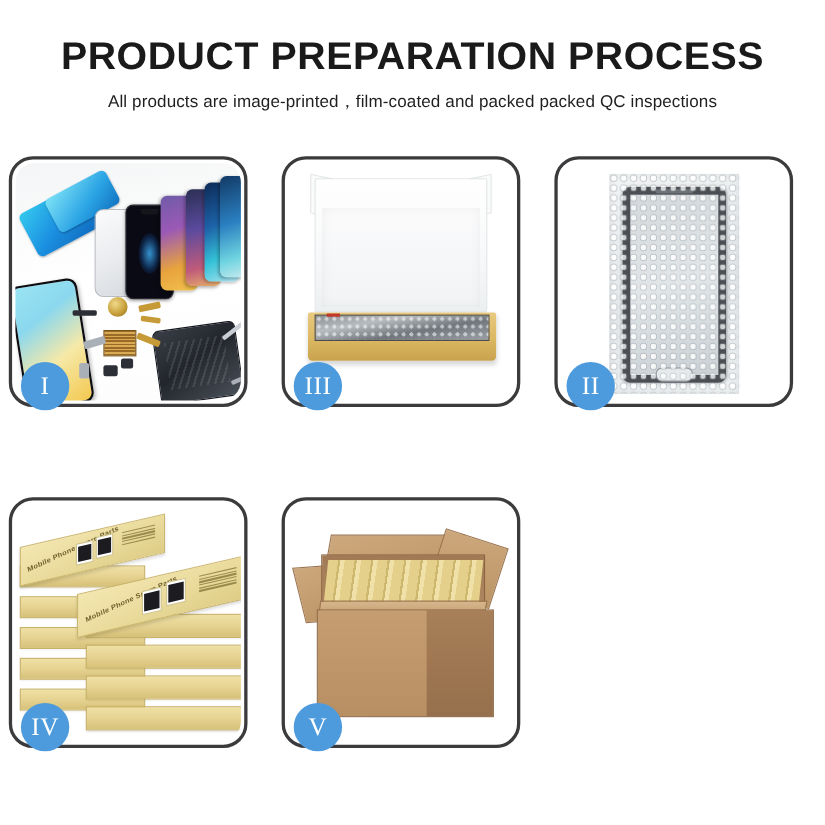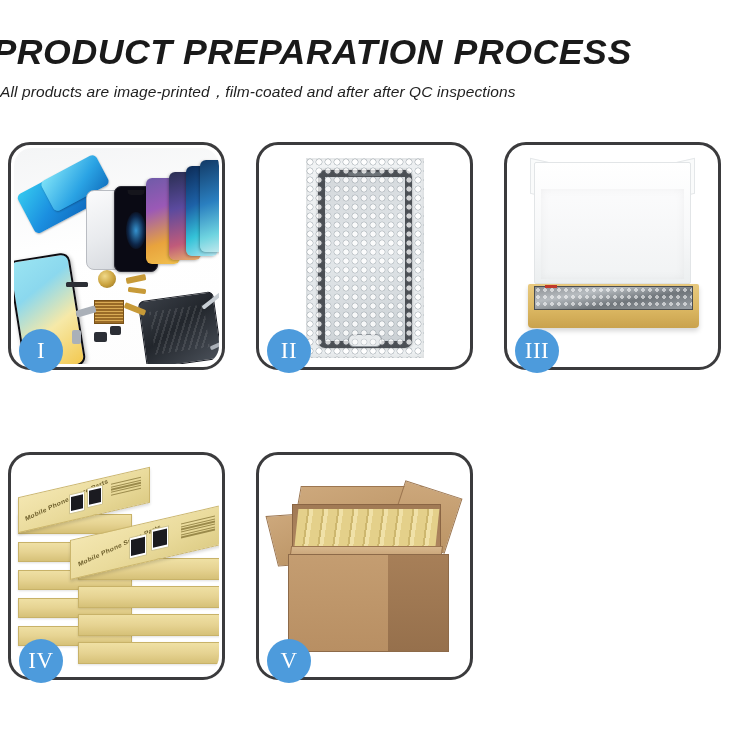--- a/index.html
+++ b/index.html
@@ -12,23 +12,22 @@
     width: 750px;
     height: 750px;
     overflow: hidden;
     font-family: "Liberation Sans", sans-serif;
     color: #111111;
     position: relative;
   }
 
   
   .header {
-    text-align: left;
+    text-align: center;
     padding-top: 34px;
-    font-style: italic;
   }
   .page-title {
     font-family: "Liberation Sans", sans-serif;
     font-size: 35px;
     font-weight: 700;
     letter-spacing: 0.5px;
     color: #1a1a1a;
     line-height: 1.05;
     transform: scaleX(1.02);
     white-space: nowrap;
@@ -462,21 +461,21 @@
     bottom: -6px;
     height: 10px;
     background: radial-gradient(ellipse at center, rgba(0,0,0,.14) 0%, rgba(0,0,0,0) 72%);
   }
 </style>
 </head>
 <body>
 
 <div class="header">
   <div class="page-title">PRODUCT PREPARATION PROCESS</div>
-  <div class="page-subtitle">All products are image-printed，film-coated and after after QC inspections</div>
+  <div class="page-subtitle">All products are image-printed，film-coated and packed packed QC inspections</div>
 </div>
 
 <div class="grid">
 
   <div class="panel">
     <div class="panel-photo">
       <div class="p1-bg"></div>
 
       <div class="screen-blue" style="left:8px; top:28px; width:74px; height:44px; transform:rotate(-28deg);"></div>
       <div class="screen-blue" style="left:30px; top:18px; width:62px; height:34px; transform:rotate(-28deg); background:linear-gradient(150deg,#7fe3f7 0%,#2aa3e4 60%,#1272c0 100%);"></div>
@@ -507,43 +506,43 @@
       <div class="part silver" style="left:58px; top:182px; width:9px; height:14px; border-radius:2px;"></div>
       <div class="part" style="left:80px; top:184px; width:13px; height:10px; border-radius:2px;"></div>
       <div class="part silver" style="left:196px; top:196px; width:12px; height:4px; transform:rotate(-24deg);"></div>
       <div class="part silver" style="left:186px; top:150px; width:26px; height:4px; transform:rotate(-38deg); background:#c8ced4;"></div>
     </div>
     <div class="badge">I</div>
   </div>
 
   <div class="panel">
     <div class="panel-photo">
-      <div class="bubble-card">
-        <div class="bubble-screen">
-          <div class="bubble-ear"></div>
-          <div class="bubble-home"></div>
-        </div>
-        <div class="bubble-overlay"></div>
-      </div>
-    </div>
-    <div class="badge">II</div>
-  </div>
-
-  <div class="panel">
-    <div class="panel-photo">
       <div class="p3-foam-flapL"></div>
       <div class="p3-foam-flapR"></div>
       <div class="p3-foam-lid"></div>
       <div class="p3-box">
         <div class="p3-box-inner">
           <div class="p3-redtab"></div>
         </div>
       </div>
     </div>
     <div class="badge">III</div>
+  </div>
+
+  <div class="panel">
+    <div class="panel-photo">
+      <div class="bubble-card">
+        <div class="bubble-screen">
+          <div class="bubble-ear"></div>
+          <div class="bubble-home"></div>
+        </div>
+        <div class="bubble-overlay"></div>
+      </div>
+    </div>
+    <div class="badge">II</div>
   </div>
 
   <div class="panel">
     <div class="panel-photo">
       <div class="stack">
 
         <div class="ybox" style="left:0px;  top:42px;  width:112px; height:18px;"></div>
         <div class="ybox" style="left:0px;  top:70px;  width:112px; height:18px;"></div>
         <div class="ybox" style="left:0px;  top:98px;  width:112px; height:18px;"></div>
         <div class="ybox" style="left:0px;  top:126px; width:112px; height:18px;"></div>

